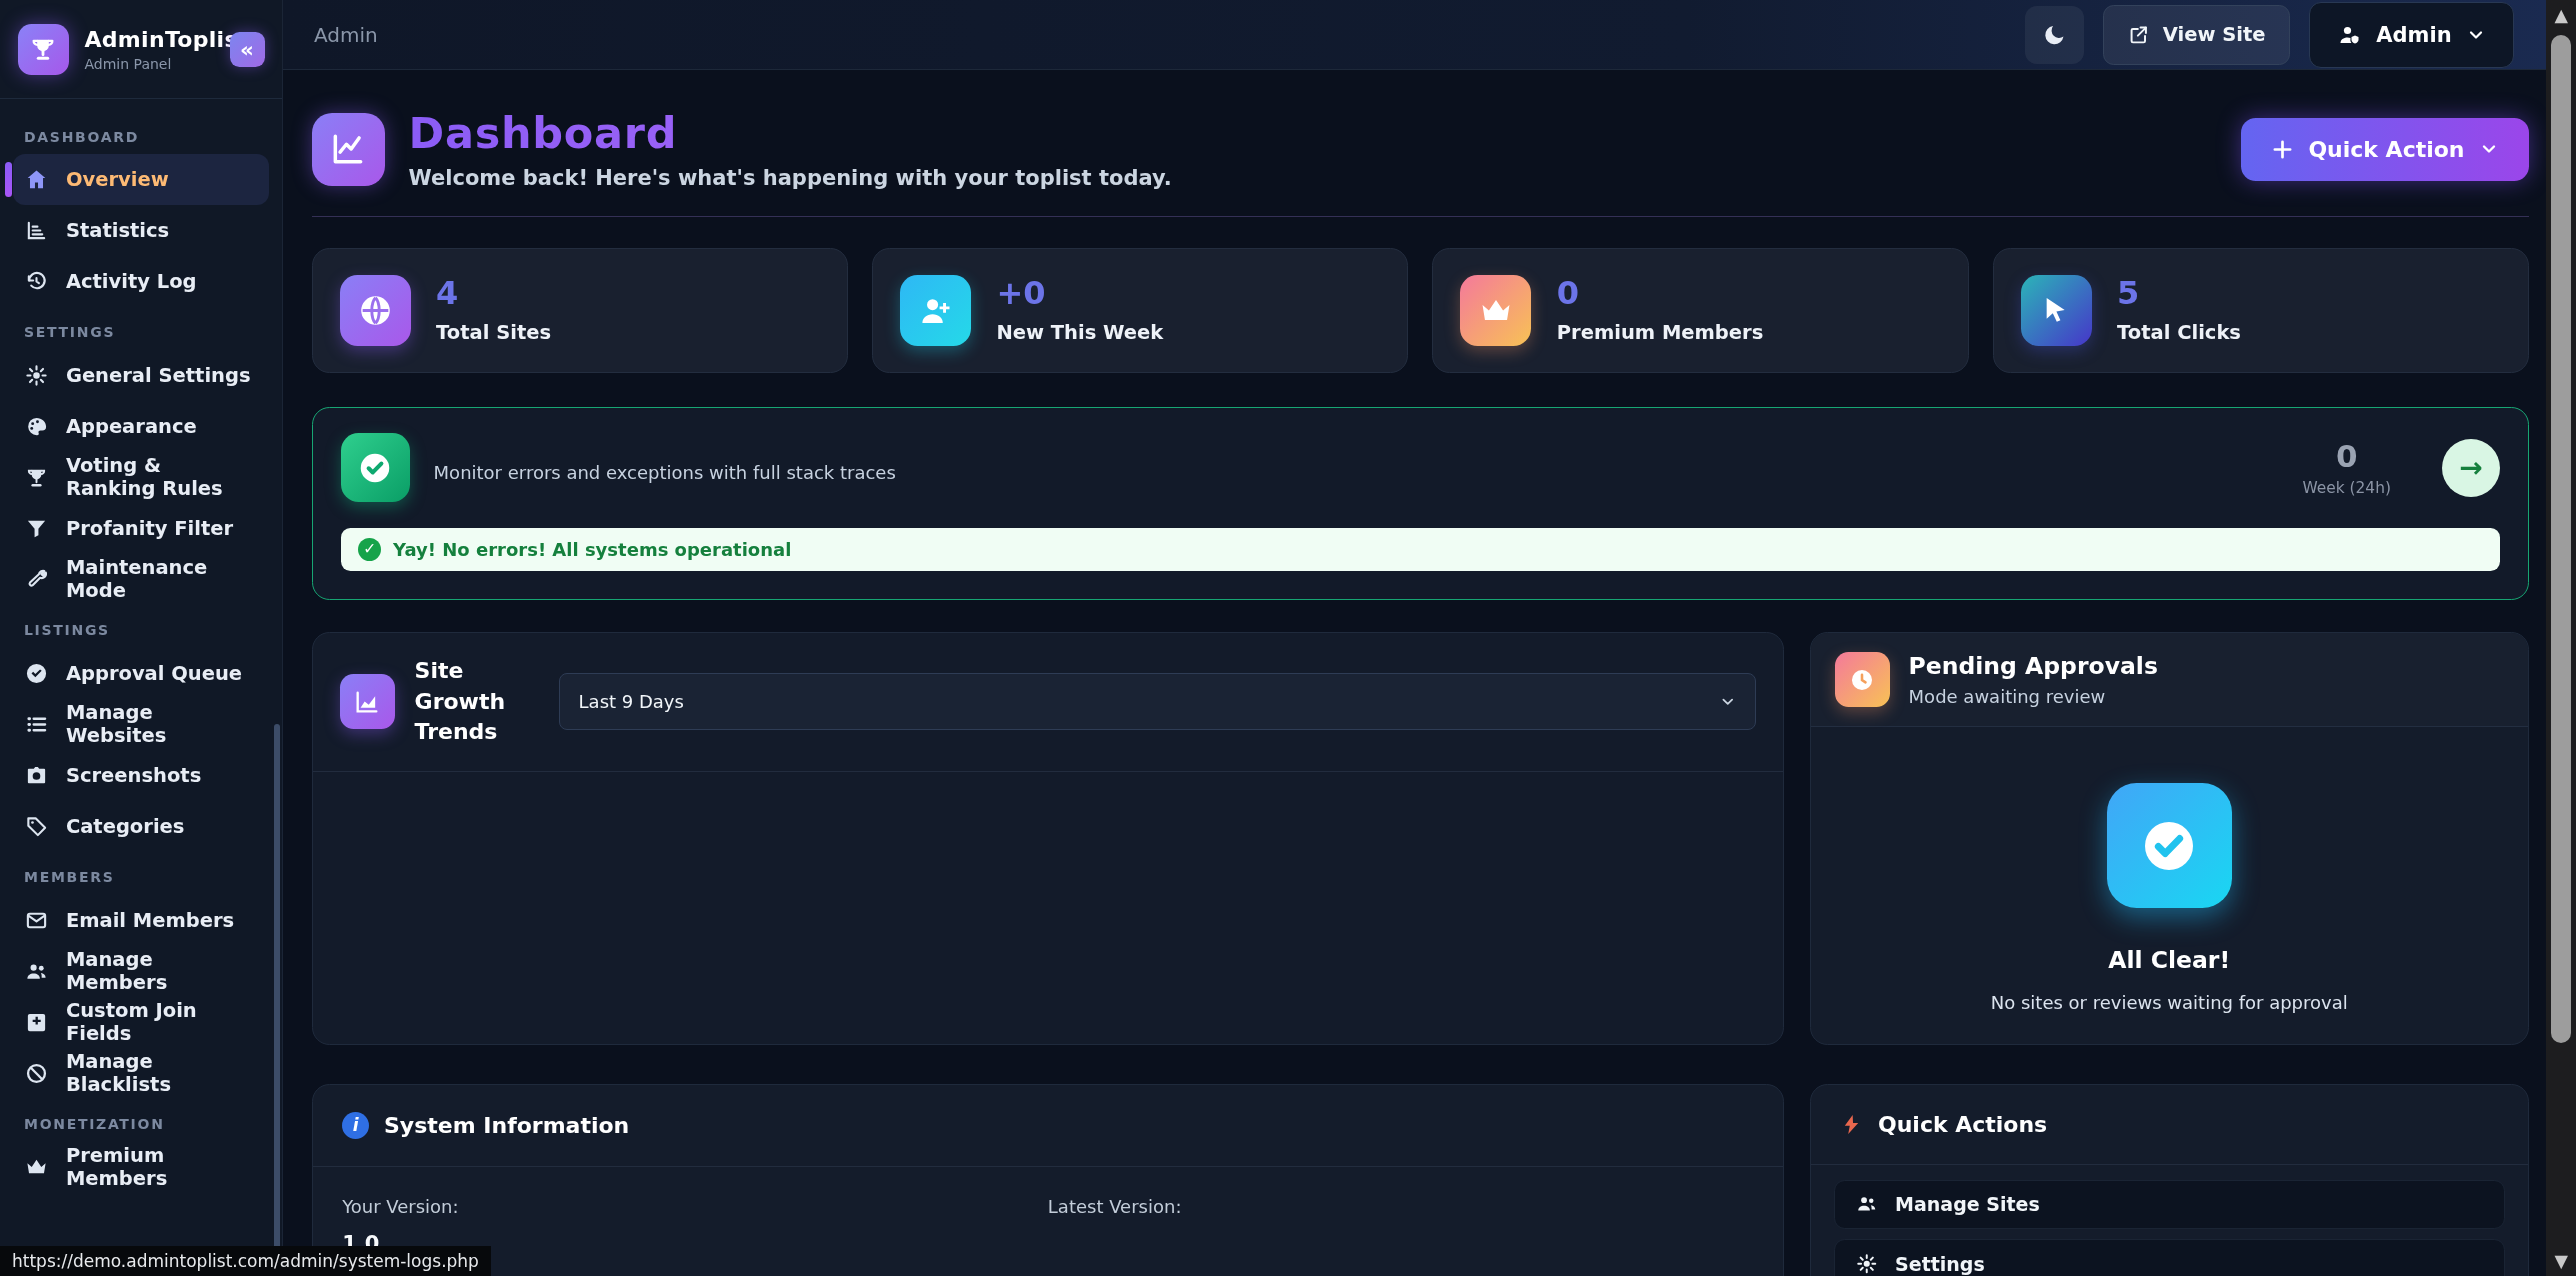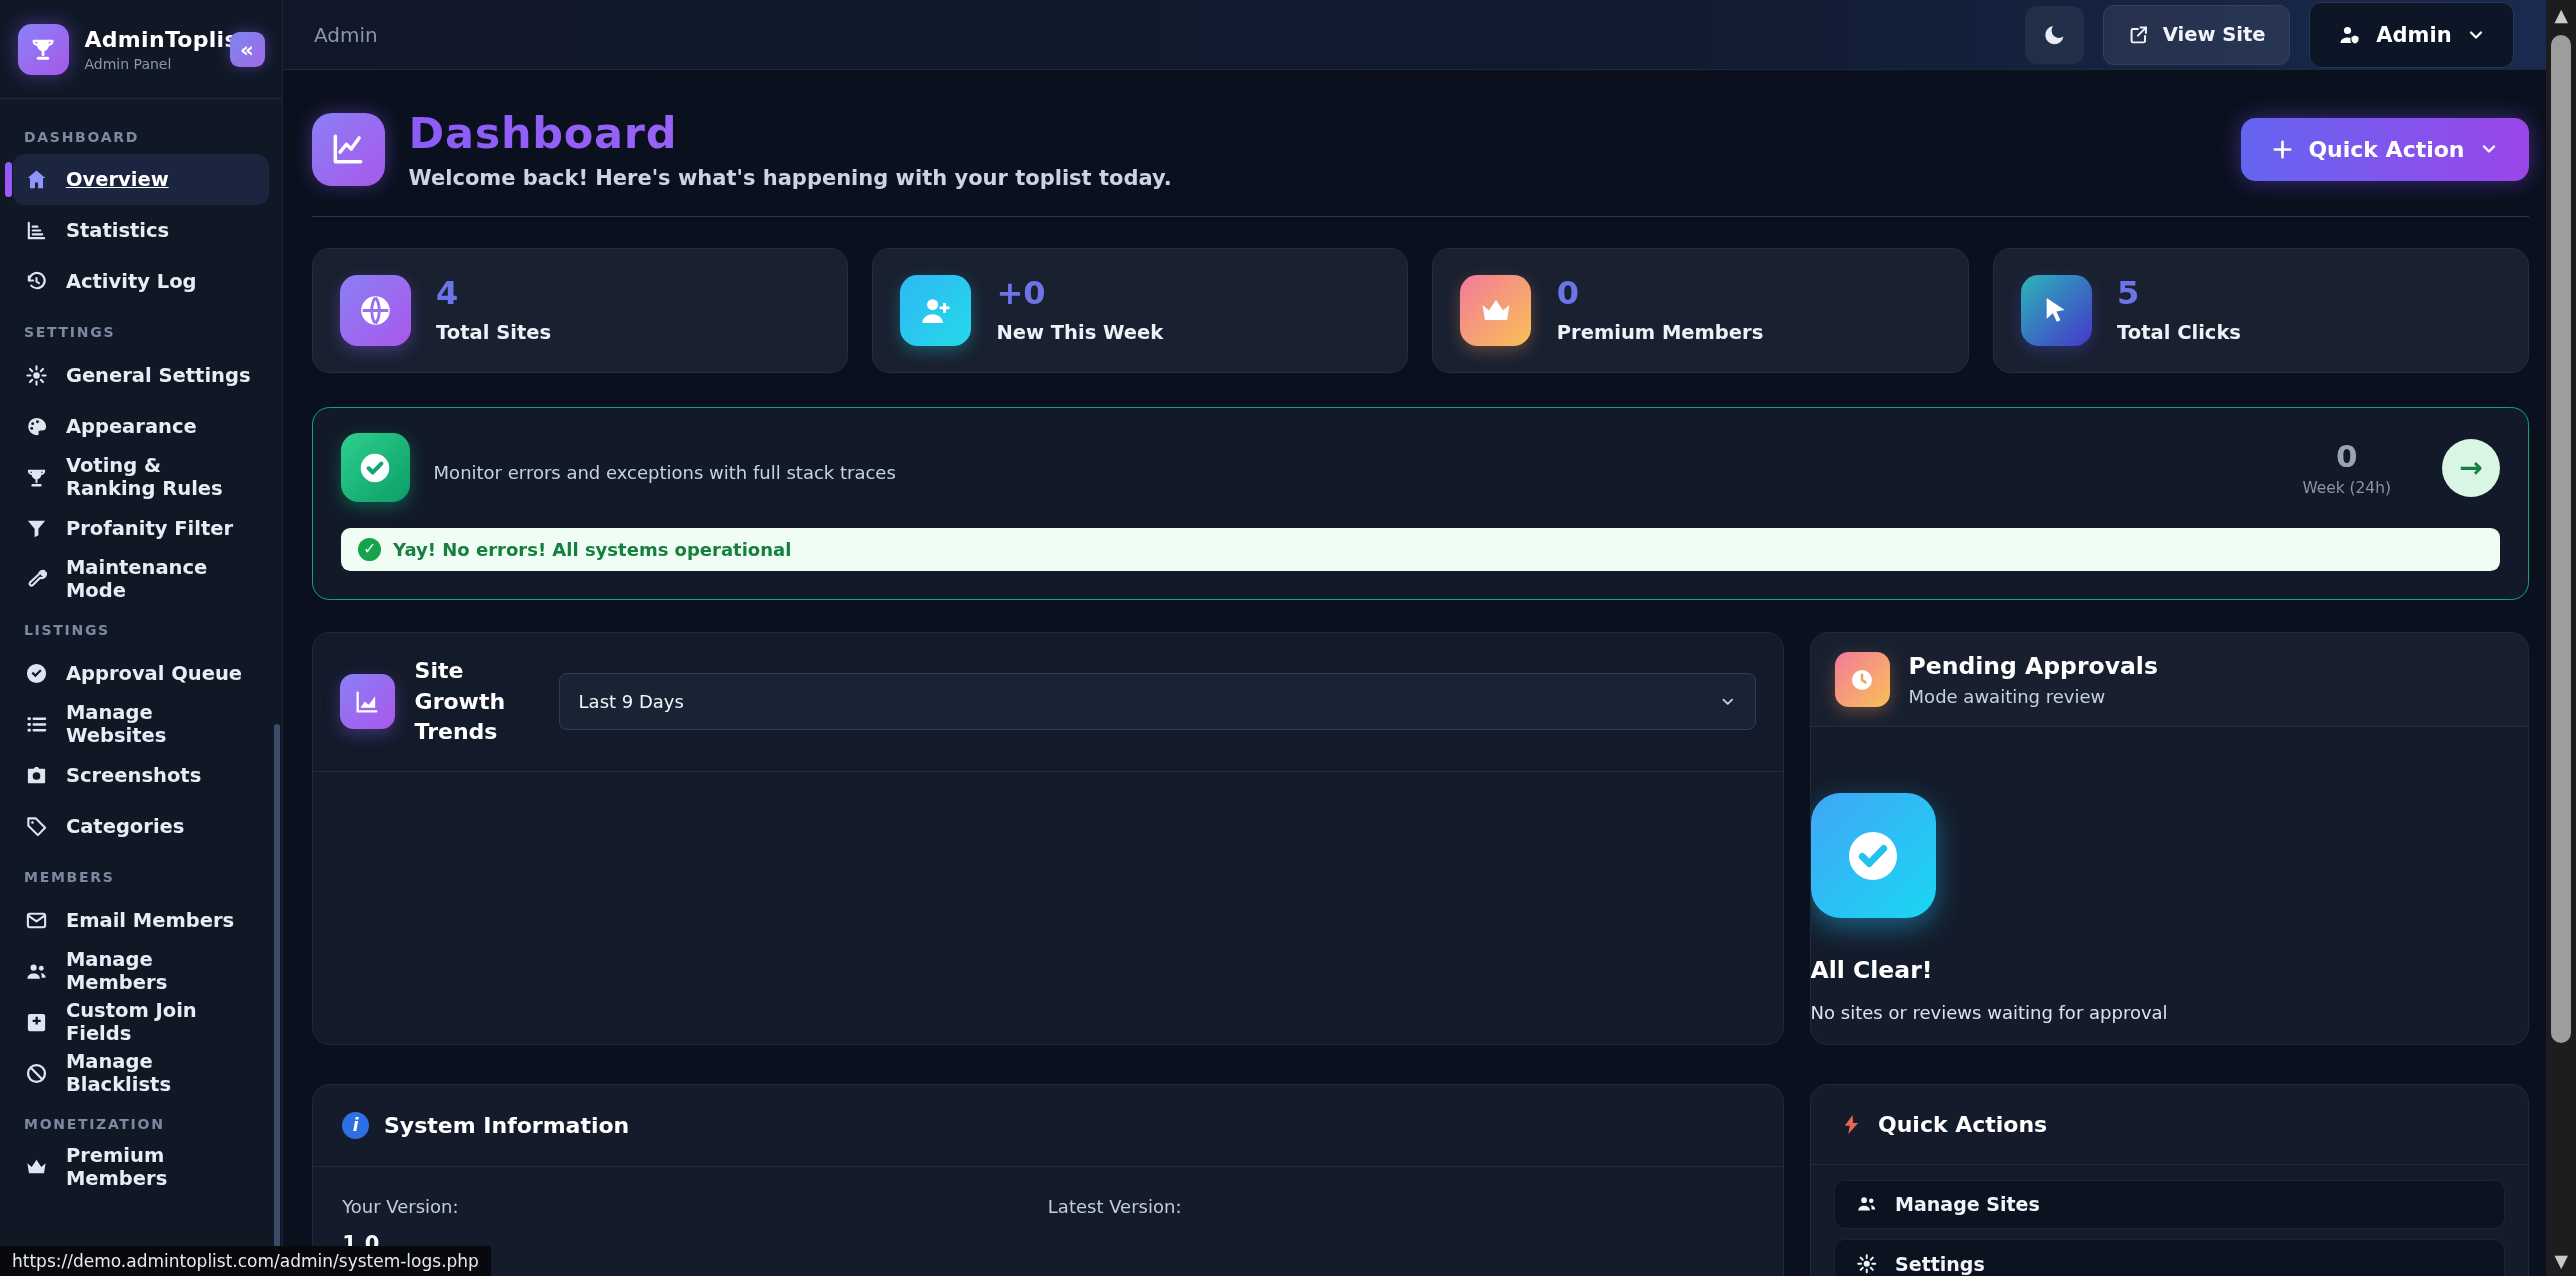--- a/index.html
+++ b/index.html
@@ -20,21 +20,21 @@
   .logo-title{font-size:22px;font-weight:800;color:#fff;letter-spacing:0.3px;}
   .logo-sub{font-size:14px;color:#8b97ab;margin-top:4px;}
   .collapse-btn{width:35px;height:35px;border-radius:9.4px;flex:none;
     background:linear-gradient(135deg,#7d85ef,#a06ae6);color:#fff;font-size:21.5px;font-weight:700;
     display:flex;align-items:center;justify-content:center;box-shadow:0 0 13.4px rgba(139,92,246,.4);cursor:pointer;}
   .nav{flex:1;padding:12px 0 0;overflow:hidden;position:relative;}
   .sec-label{font-size:14px;font-weight:800;color:#7c89a0;letter-spacing:1.7px;margin:17.5px 24px 9.4px;}
   .nav-item{display:flex;align-items:center;gap:17.5px;height:51px;margin:0 13.4px;padding:0 12px;
     font-size:19.5px;font-weight:700;color:#e8edf5;border-radius:12px;position:relative;cursor:pointer;}
   .nav-item .i{color:#dde5f0;}
-  .nav-item.active{background:#1c2540;color:#ffffff;text-decoration:underline;}
+  .nav-item.active{background:#1c2540;color:#fdba74;}
   .nav-item.active .i{color:#8e96f7;}
   .nav-item.active::before{content:"";position:absolute;left:-8px;top:8px;bottom:8px;width:6.7px;border-radius:4px;
     background:linear-gradient(180deg,#8b5cf6,#a855f7);}
   .side-scroll{position:absolute;right:2px;top:625px;width:6px;height:608px;border-radius:3.4px;background:#3c4c68;}
   .i{width:23px;height:23px;flex:none;display:inline-flex;}
   .i svg{width:100%;height:100%;}
   
   .topbar{position:absolute;left:282px;top:0;right:29.6px;height:70px;
     background:linear-gradient(90deg,#0f1728 0%,#111b30 62%,#1a2a50 100%);
     border-bottom:0.7px solid #1d2839;display:flex;align-items:center;padding:0 32px;z-index:4;box-sizing:border-box;}
@@ -96,21 +96,21 @@
   .growth-card{flex:2.05;background:#131b2a;border:0.7px solid #1f2a3c;border-radius:17.5px;display:flex;flex-direction:column;box-sizing:border-box;}
   .growth-head{display:flex;align-items:center;gap:20px;padding:23px 27px;border-bottom:0.7px solid #222c3e;}
   .growth-title{font-size:22px;font-weight:800;color:#fff;width:124px;line-height:1.4;}
   .range-select{flex:1;height:55px;background:#1a2334;border:0.7px solid #2e3c55;border-radius:8px;
     display:flex;align-items:center;justify-content:space-between;padding:0 19px;font-size:18px;color:#f1f5f9;cursor:pointer;}
   .growth-body{flex:1;}
   .approvals-card{flex:1;background:#141c2b;border:0.7px solid #1f2a3c;border-radius:17.5px;overflow:hidden;display:flex;flex-direction:column;box-sizing:border-box;}
   .appr-head{background:#18202f;border-bottom:0.7px solid #232e41;padding:19px 24px;display:flex;align-items:center;gap:19px;}
   .appr-title{font-size:23.5px;font-weight:800;color:#fff;}
   .appr-sub{font-size:18px;color:#c7d2e0;margin-top:6.7px;}
-  .appr-body{flex:1;display:flex;flex-direction:column;padding-top:56px;margin-top:10px;}
+  .appr-body{flex:1;display:flex;flex-direction:column;align-items:center;padding-top:56px;}
   .allclear-icon{width:125px;height:125px;border-radius:29.6px;display:flex;align-items:center;justify-content:center;}
   .allclear-title{font-size:23.5px;font-weight:800;color:#fff;margin-top:38px;}
   .allclear-text{font-size:18px;color:#dbe3ee;margin-top:17.5px;}
   
   .row3{display:flex;gap:25.5px;margin-top:39px;}
   .panel{background:#141c2b;border:0.7px solid #1f2a3c;border-radius:17.5px;box-sizing:border-box;}
   .sysinfo{flex:2.05;}
   .qa{flex:1;}
   .panel-head{display:flex;align-items:center;gap:14.8px;padding:27px 29.6px;border-bottom:0.7px solid #222c3e;}
   .panel-title{font-size:22px;font-weight:800;color:#fff;}

